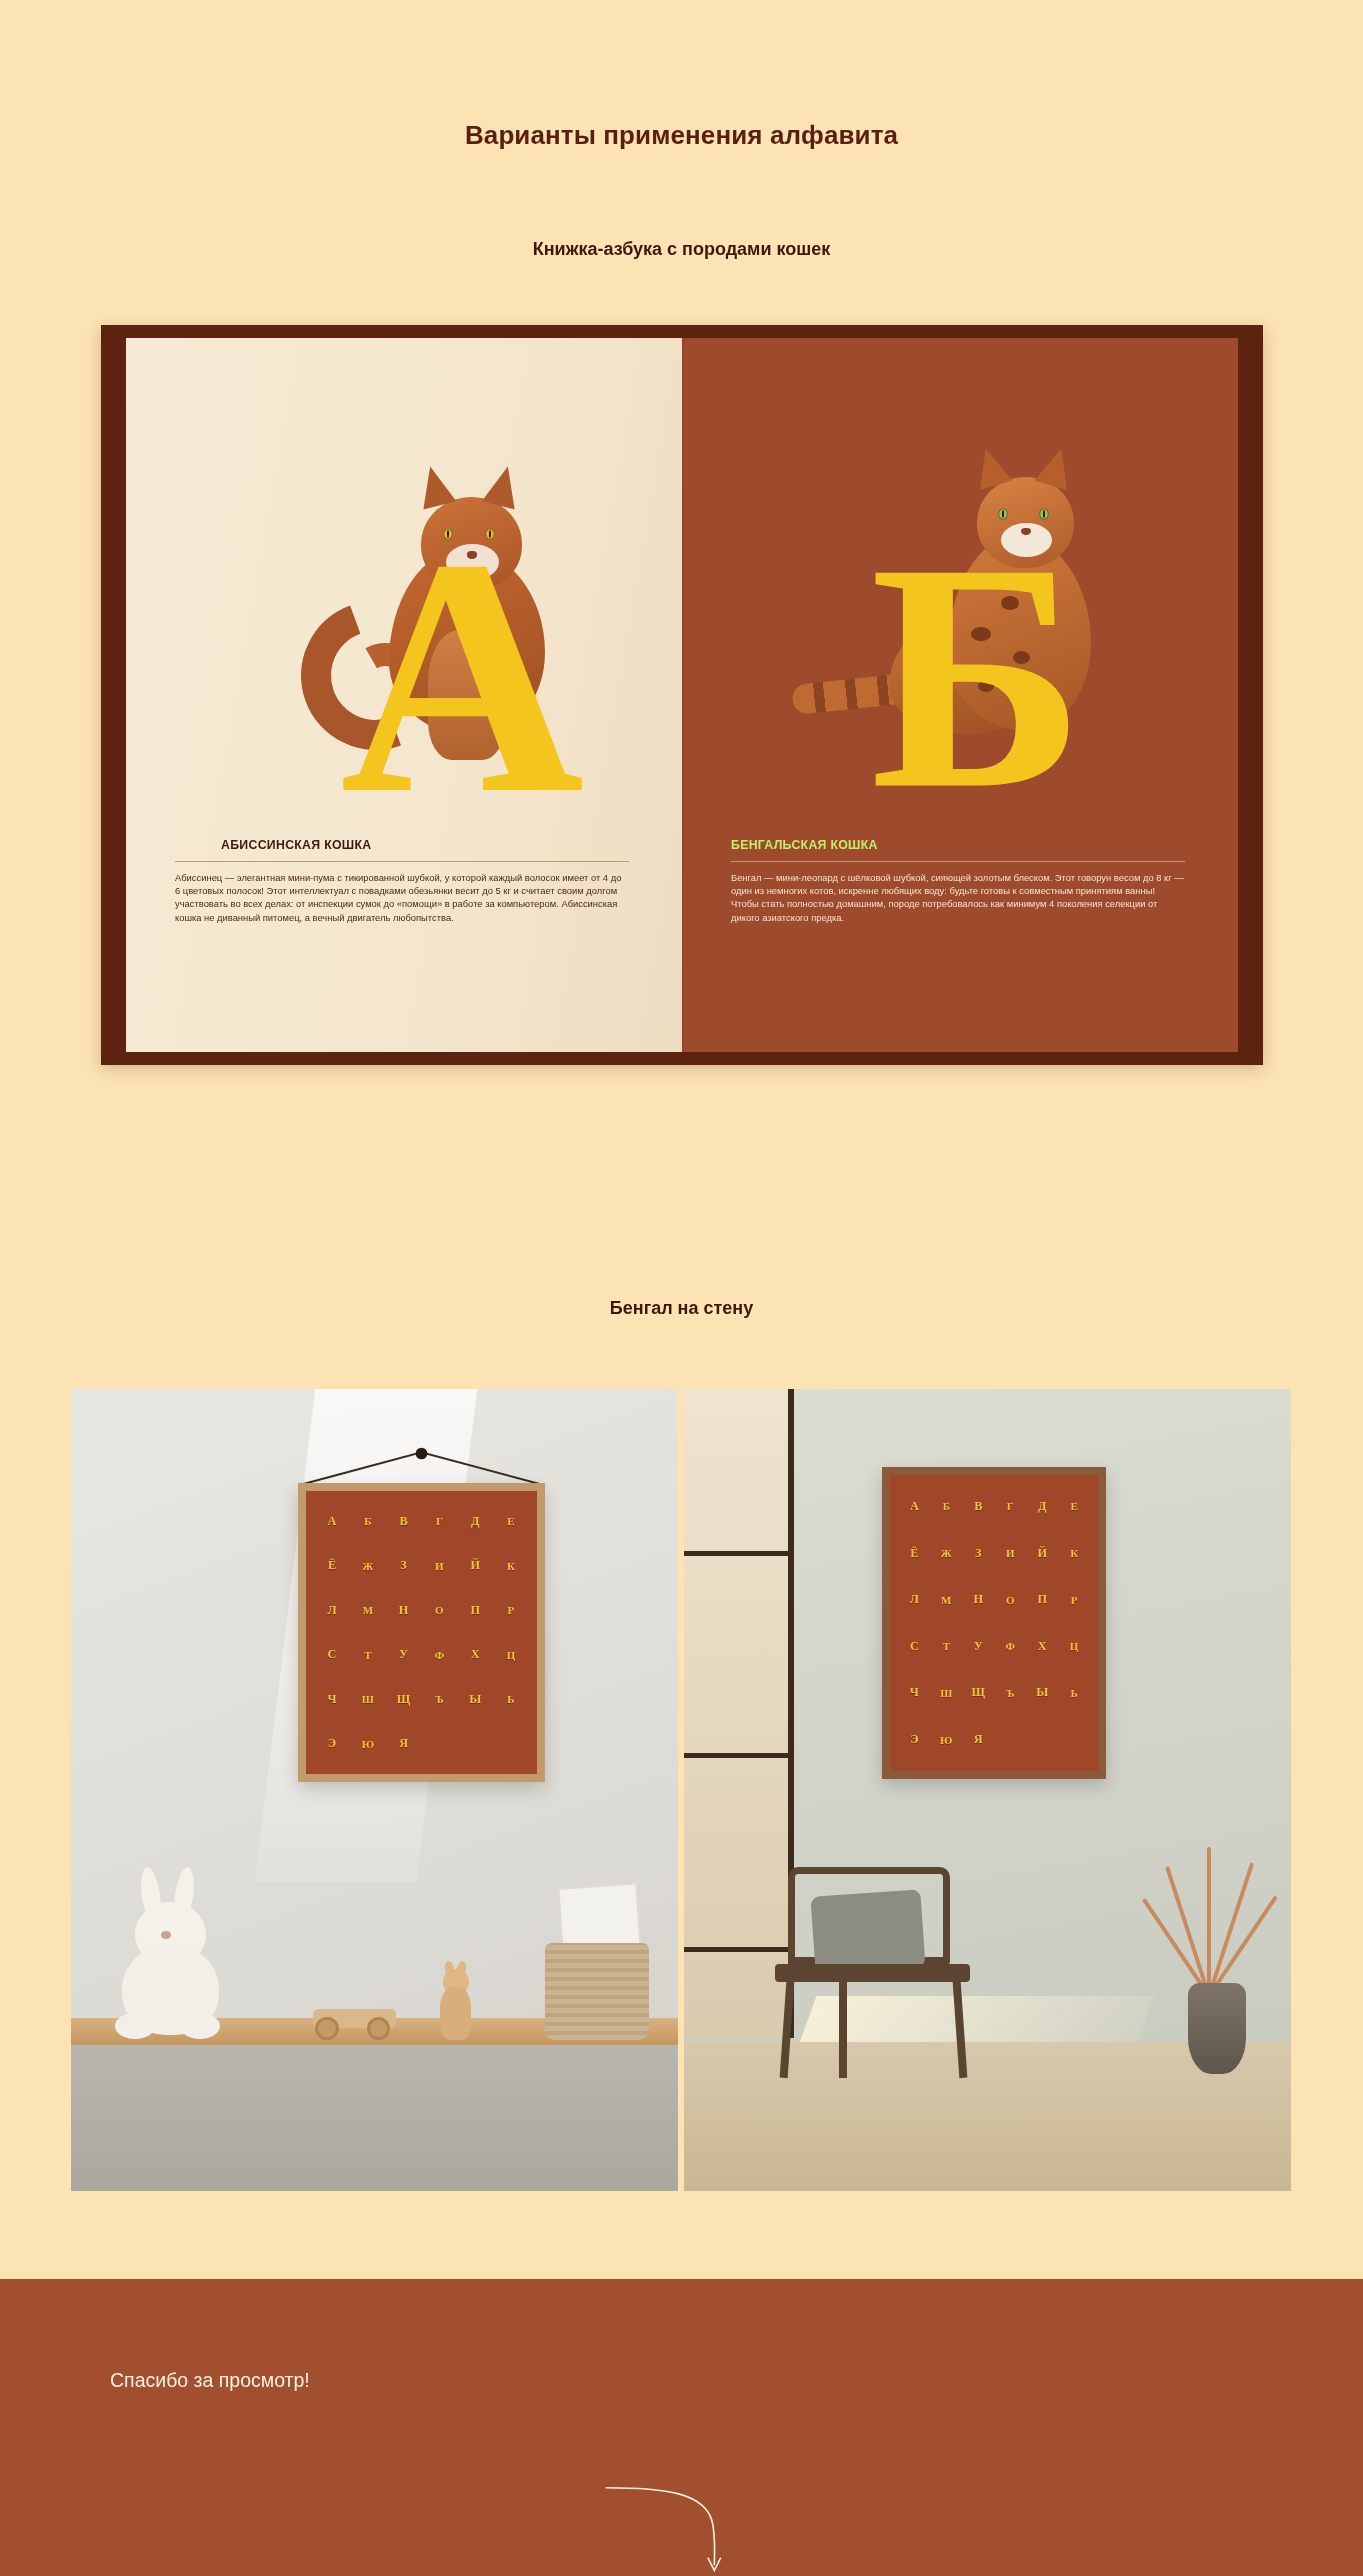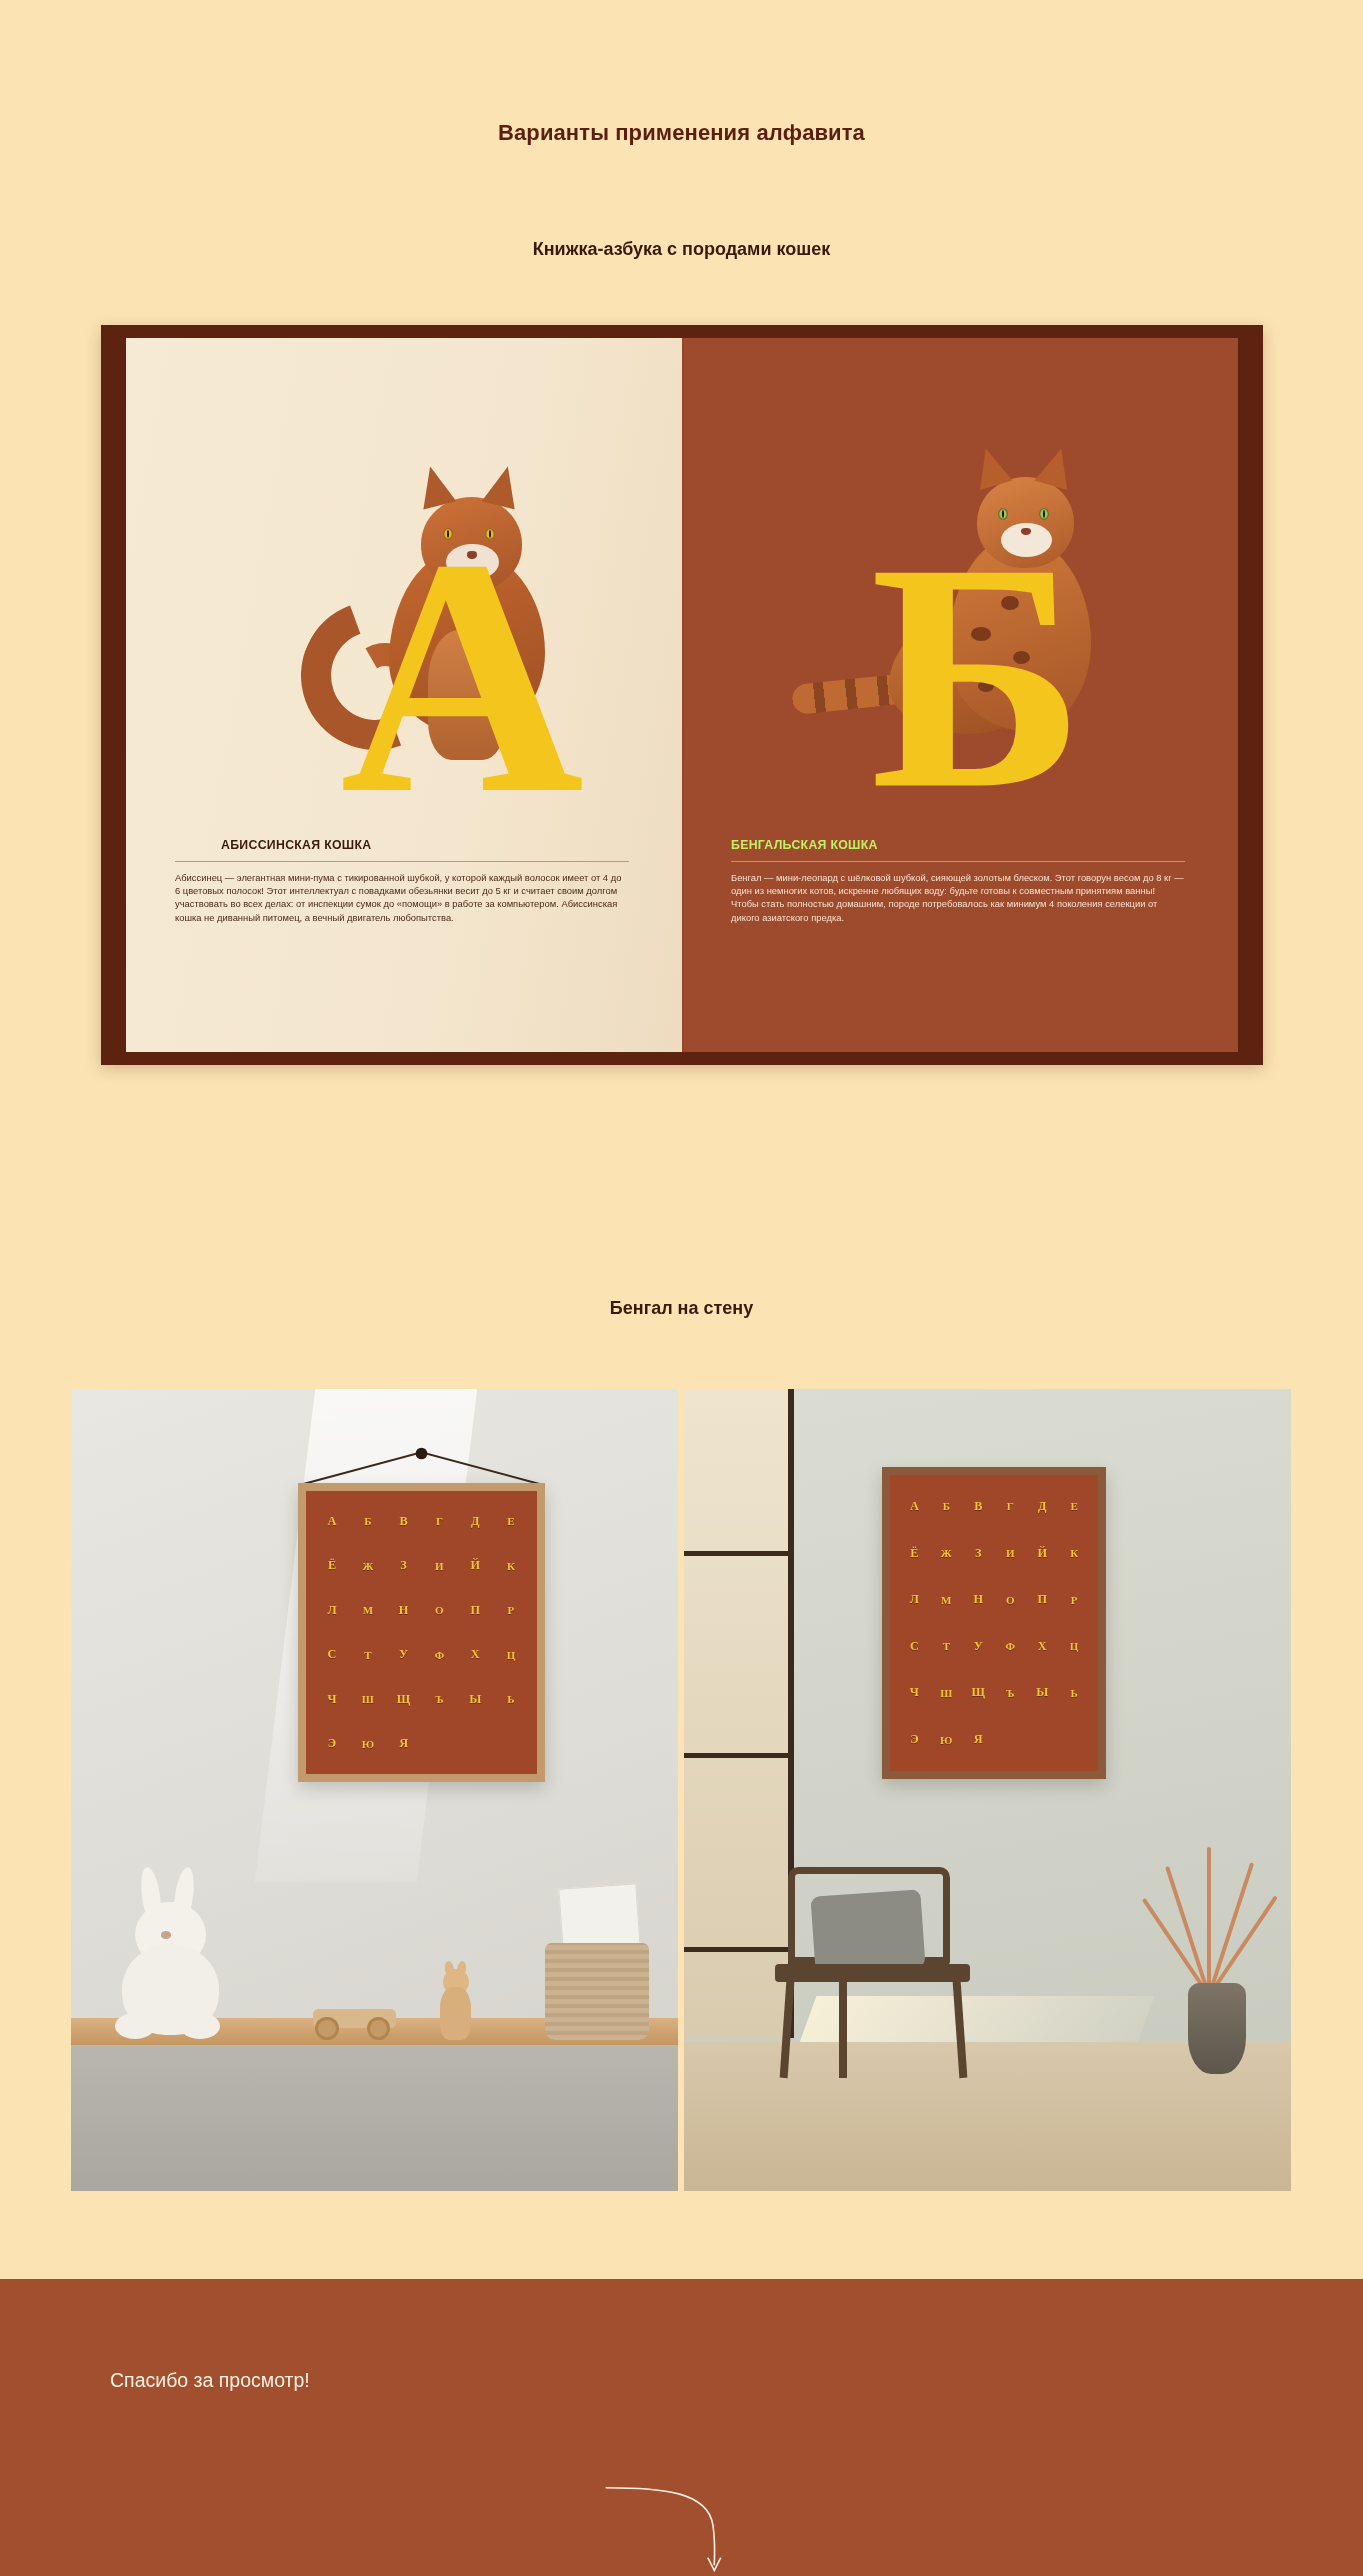--- a/index.html
+++ b/index.html
@@ -15,21 +15,21 @@
     background: #FBE3B3;
     overflow: hidden;
   }
 
   
   .main-title {
     position: absolute;
     left: 0; right: 0;
     top: 120px;
     text-align: center;
-    font-size: 22px;
+    font-size: 26px;
     font-weight: bold;
     color: #5A1F10;
     letter-spacing: 0.1px;
   }
   .sub-title-1 {
     position: absolute;
     left: 0; right: 0;
     top: 239px;
     text-align: center;
     font-size: 18px;

